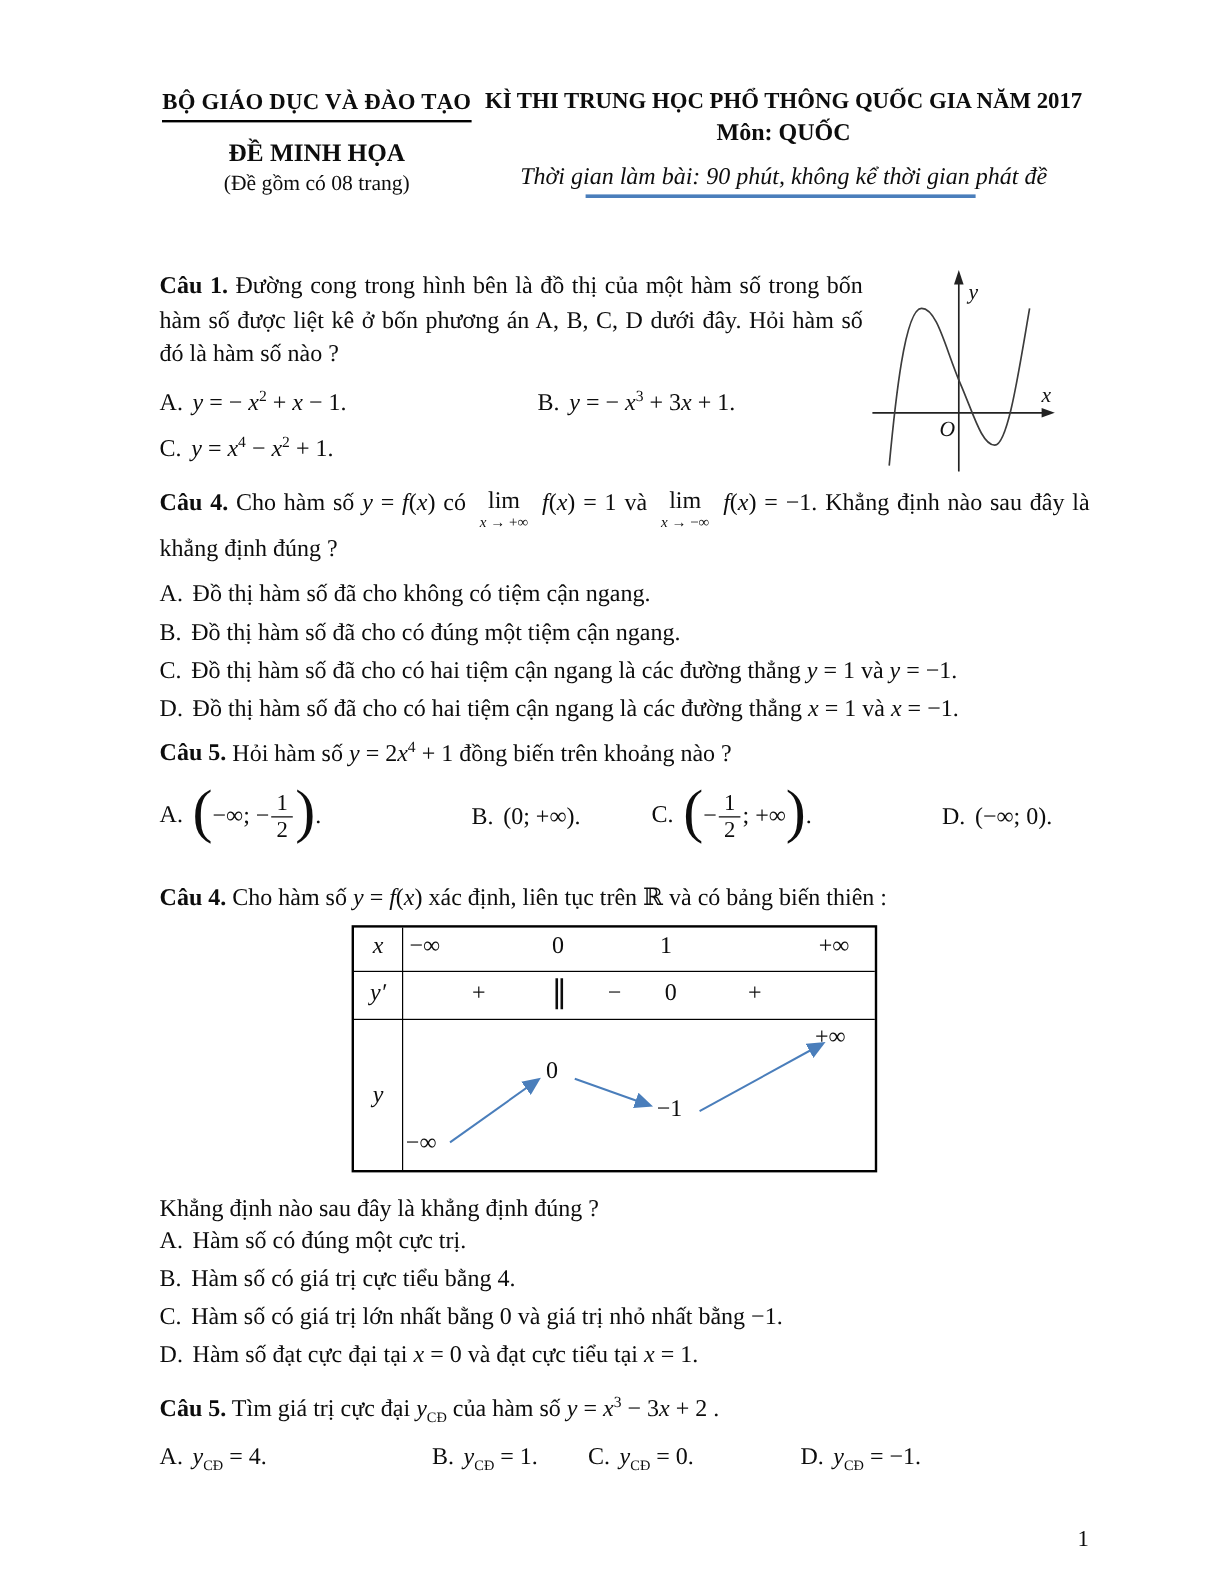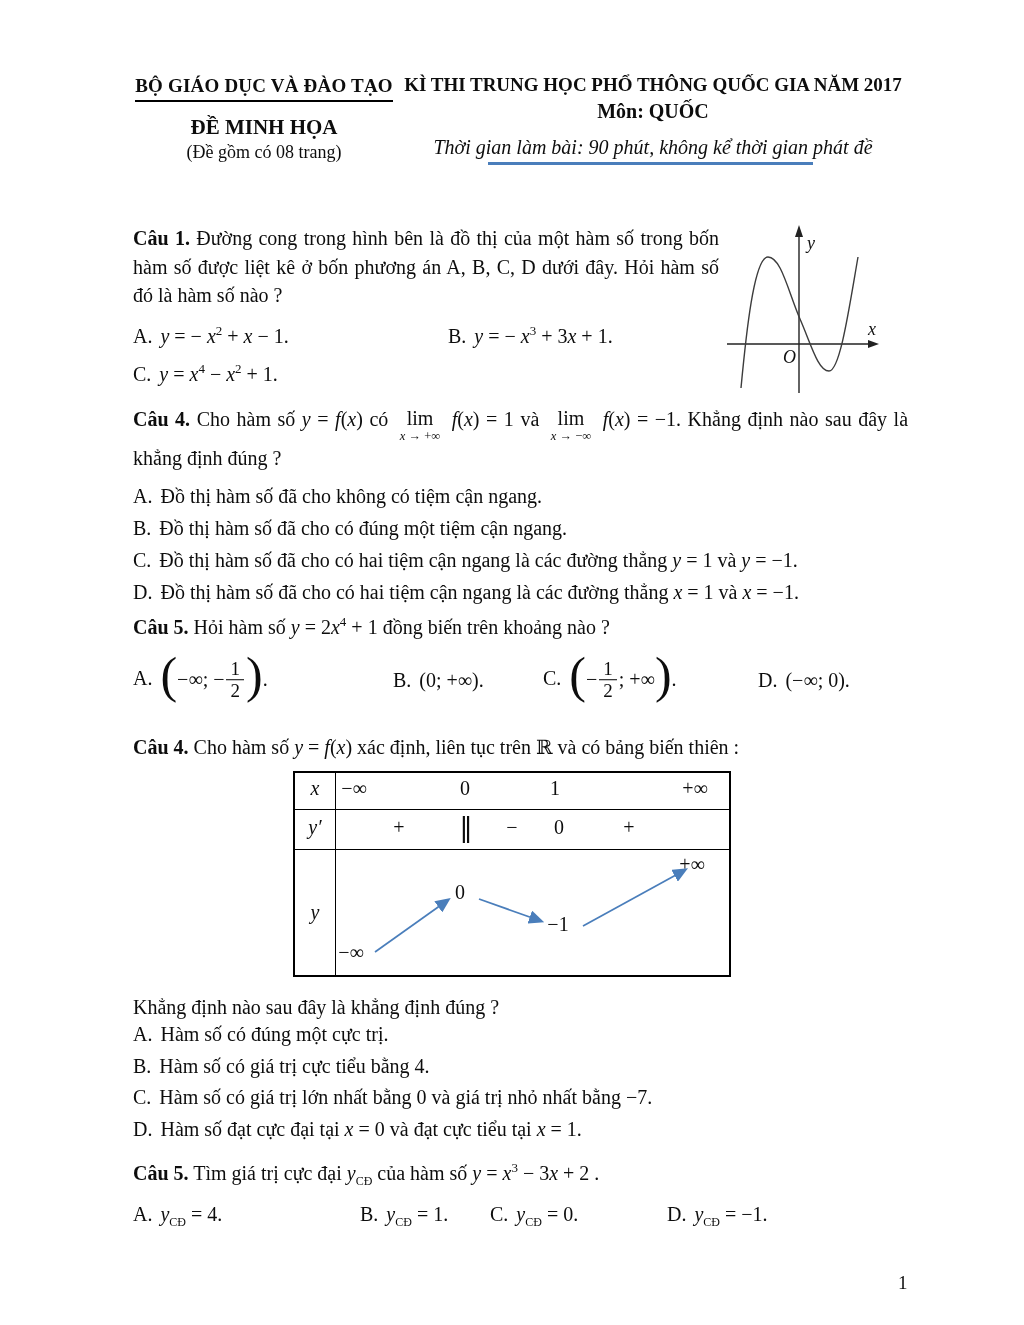--- a/index.html
+++ b/index.html
@@ -145,21 +145,21 @@
     <div class="q3-opts">
       <div class="q3-opt" style="left:0px;">
         <span class="optkey">A.</span><span class="bigparen">(</span><span>−∞; −</span><span class="frac"><span class="num">1</span><span class="den">2</span></span><span></span><span class="bigparen">)</span><span>.</span>
       </div>
       <div class="q3-opt" style="left:260px;">
         <span class="optkey">B.</span><span>(0; +∞).</span>
       </div>
       <div class="q3-opt" style="left:410px;">
         <span class="optkey">C.</span><span class="bigparen">(</span><span>−</span><span class="frac"><span class="num">1</span><span class="den">2</span></span><span>; +∞</span><span class="bigparen">)</span><span>.</span>
       </div>
-      <div class="q3-opt" style="left:625px;">
+      <div class="q3-opt" style="left:652px;">
         <span class="optkey">D.</span><span>(−∞; 0).</span>
       </div>
     </div>
   </div>
 
   <div class="q q4" style="height:425px;">
     <div>
       <span class="qlabel">Câu 4.</span>
       <span>Cho hàm số <i>y</i> = <i>f</i>(<i>x</i>) xác định, liên tục trên ℝ và có bảng biến thiên :</span>
     </div>
@@ -197,21 +197,21 @@
         <line x1="80" y1="179" x2="153" y2="127" stroke="#4a7ebb" stroke-width="1.7" marker-end="url(#ah)"></line>
         <line x1="184" y1="126" x2="246" y2="148" stroke="#4a7ebb" stroke-width="1.7" marker-end="url(#ah)"></line>
         <line x1="288" y1="153" x2="390" y2="97" stroke="#4a7ebb" stroke-width="1.7" marker-end="url(#ah)"></line>
       </svg>
     </div>
 
     <div class="q4-after">
       <div>Khẳng định nào sau đây là khẳng định đúng ?</div>
       <div class="optline"><span class="optkey">A.</span><span>Hàm số có đúng một cực trị.</span></div>
       <div class="optline"><span class="optkey">B.</span><span>Hàm số có giá trị cực tiểu bằng 4.</span></div>
-      <div class="optline"><span class="optkey">C.</span><span>Hàm số có giá trị lớn nhất bằng 0 và giá trị nhỏ nhất bằng −7.</span></div>
+      <div class="optline"><span class="optkey">C.</span><span>Hàm số có giá trị lớn nhất bằng 0 và giá trị nhỏ nhất bằng −1.</span></div>
       <div class="optline"><span class="optkey">D.</span><span>Hàm số đạt cực đại tại <i>x</i> = 0 và đạt cực tiểu tại <i>x</i> = 1.</span></div>
     </div>
   </div>
 
   <div class="q q5">
     <div>
       <span class="qlabel">Câu 5.</span>
       <span>Tìm giá trị cực đại <i>y</i><sub>CĐ</sub> của hàm số <i>y</i> = <i>x</i><sup>3</sup> − 3<i>x</i> + 2 .</span>
     </div>
     <div class="q5-opts">

